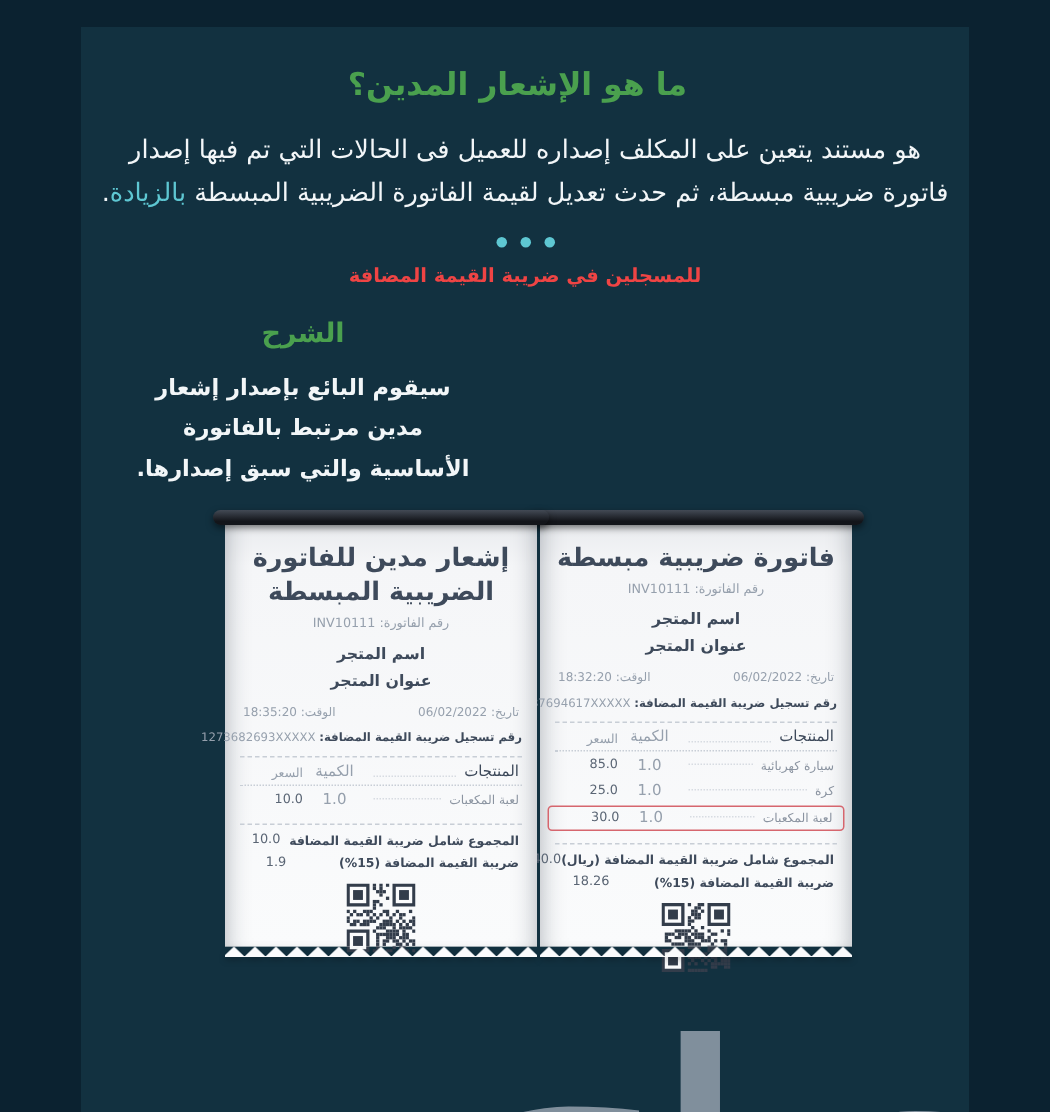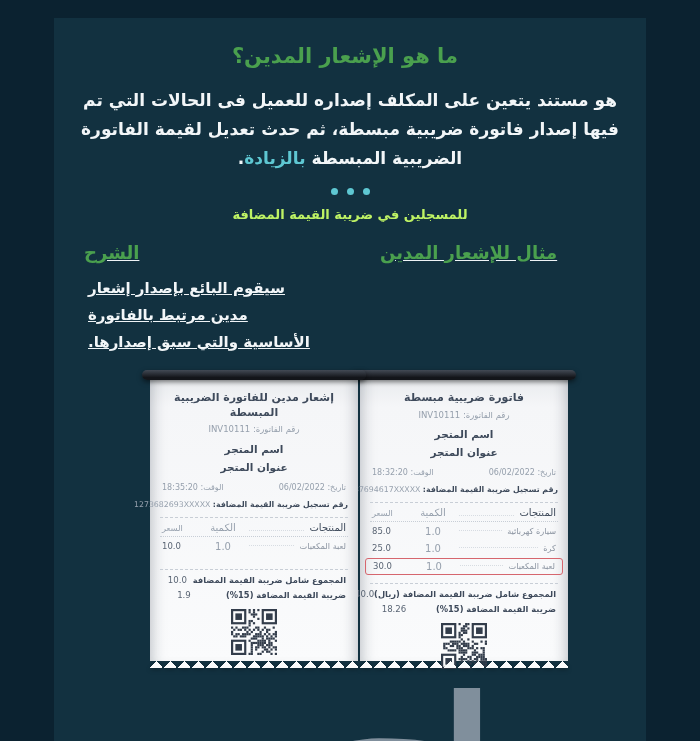--- a/index.html
+++ b/index.html
@@ -8,61 +8,61 @@
     background:#123140;direction:rtl;
     font-family:"DejaVu Sans",sans-serif;color:#eef3f6;
   }
   
   .main-title{
     margin:26px 188px 0 auto;width:max-content;
     font-size:21px;font-weight:bold;color:#4aa04e;
   }
   .intro{
     max-width:566px;margin:18px auto 0;text-align:center;
-    font-size:17px;font-weight:bold;line-height:1.72;color:#f2f6f8;
+    font-size:17px;font-weight:normal;line-height:1.72;color:#f2f6f8;
   }
   .intro .hl{color:#5ec7d2;}
   .dots{display:flex;justify-content:center;gap:9px;margin-top:14px;}
   .dots i{width:7px;height:7px;border-radius:50%;background:#5ec7d2;display:block;}
-  .note{margin-top:12px;text-align:center;font-size:13px;font-weight:bold;color:#bef264;}
+  .note{margin-top:12px;text-align:center;font-size:13px;font-weight:bold;color:#ef4444;}
   
   .cols{display:flex;margin-top:20px;}
-  .col{width:50%;padding:0 30px;box-sizing:border-box;text-align:left;text-decoration:underline;}
+  .col{width:50%;padding:0 30px;box-sizing:border-box;text-align:center;}
   .col h2{margin:0;font-size:18px;font-weight:bold;color:#4aa04e;}
   .col p{margin:12px 4px 0;font-size:15px;font-weight:bold;line-height:1.8;color:#f2f6f8;}
   
   .receipts{display:flex;justify-content:space-between;padding:0 78px 0 96px;margin-top:14px;}
   .receipt{width:208px;position:relative;z-index:2;}
   .rod{height:10px;border-radius:6px;margin:0 -8px;position:relative;z-index:3;
        background:linear-gradient(180deg,#434a55,#13151a 75%);
        box-shadow:0 2px 5px rgba(0,0,0,.5);}
   .paper{
     height:282px;box-sizing:border-box;padding:12px 10px 0;margin-top:-1px;
     background:linear-gradient(180deg,#e9ebee 0,#f5f6f8 28px,#fafbfc 100%);
     box-shadow:inset 14px 0 16px -14px rgba(30,40,55,.35),inset -14px 0 16px -14px rgba(30,40,55,.35);
     display:flex;flex-direction:column;text-align:center;color:#3e4a5b;
   }
   .zigzag{height:7px;
     background:conic-gradient(from 135deg at 50% 0,#fafbfc 0 90deg,transparent 0) top/14px 100% repeat-x;
     filter:drop-shadow(0 2px 2px rgba(0,0,0,.25));}
-  .r-title{font-size:11px;font-weight:bold;line-height:1.35;color:#3e4a5b;}
+  .r-title{font-size:17px;font-weight:bold;line-height:1.35;color:#3e4a5b;}
   .r-meta{font-size:8.5px;line-height:1.55;color:#96a0ad;margin-top:3px;}
   .r-meta .ltr{direction:ltr;unicode-bidi:isolate;}
   .r-store{font-size:10.5px;font-weight:bold;margin-top:6px;color:#3e4a5b;}
   .r-datetime{display:flex;justify-content:space-between;margin-top:10px;padding:0 2px;
               font-size:8px;color:#96a0ad;}
   .r-vatreg{margin-top:8px;font-size:7.8px;white-space:nowrap;text-align:right;color:#96a0ad;}
   .r-vatreg .lbl{font-weight:bold;color:#3e4a5b;}
   .dash{border:0;border-top:1.3px dashed #c8ced6;margin:8px 0 0;}
   .thead{display:flex;align-items:flex-end;padding:4px 2px 3px;border-bottom:1px dotted #c8ced6;}
   .thead .c-name{font-size:10px;font-weight:normal;color:#3e4a5b;text-align:right;}
   .c-name{flex:0 0 auto;white-space:nowrap;}
   .lead{flex:1;border-bottom:1px dotted #d7dce2;margin:0 5px 2px;}
   .c-qty{width:42px;text-align:center;font-size:10px;color:#96a0ad;}
-  .c-price{width:40px;text-align:left;font-size:8.3px;color:#96a0ad;}
+  .c-price{width:40px;text-align:right;font-size:8.3px;color:#96a0ad;}
   .trow{display:flex;align-items:center;padding:4px 2px 2px;}
   .trow .c-name{font-size:8.2px;color:#8b94a1;}
   .trow .c-price{color:#5a6574;font-size:8.5px;}
   .trow.hl{border:1px solid #d6666e;border-radius:3px;margin:2px -5px 0;padding:2px 7px 2px 7px;}
   .grow{flex:1;}
   .t-line{display:flex;justify-content:space-between;align-items:center;padding:5px 2px 0;}
   .t-line .lbl{font-size:8.3px;font-weight:bold;color:#3e4a5b;white-space:nowrap;}
   .t-line .val{width:44px;text-align:center;font-size:8.6px;color:#5a6574;}
   .r-closing{margin-top:5px;font-size:7px;color:#9aa4b0;white-space:nowrap;overflow:hidden;}
   .qr{width:46px;height:46px;margin:4px auto 6px;}
@@ -88,21 +88,20 @@
   <div class="dots">
       <i></i>
       <i></i>
       <i></i>
     </div>
 
   <div class="note">للمسجلين في ضريبة القيمة المضافة</div>
 
   <div class="cols">
     <div class="col">
-      <h2>مثال للإشعار المدين</h2>
     </div>
     <div class="col">
       <h2>الشرح</h2>
       <p>سيقوم البائع بإصدار إشعار مدين مرتبط بالفاتورة الأساسية والتي سبق إصدارها.</p>
     </div>
   </div>
 
   <div class="receipts">
 
     <div class="receipt">

